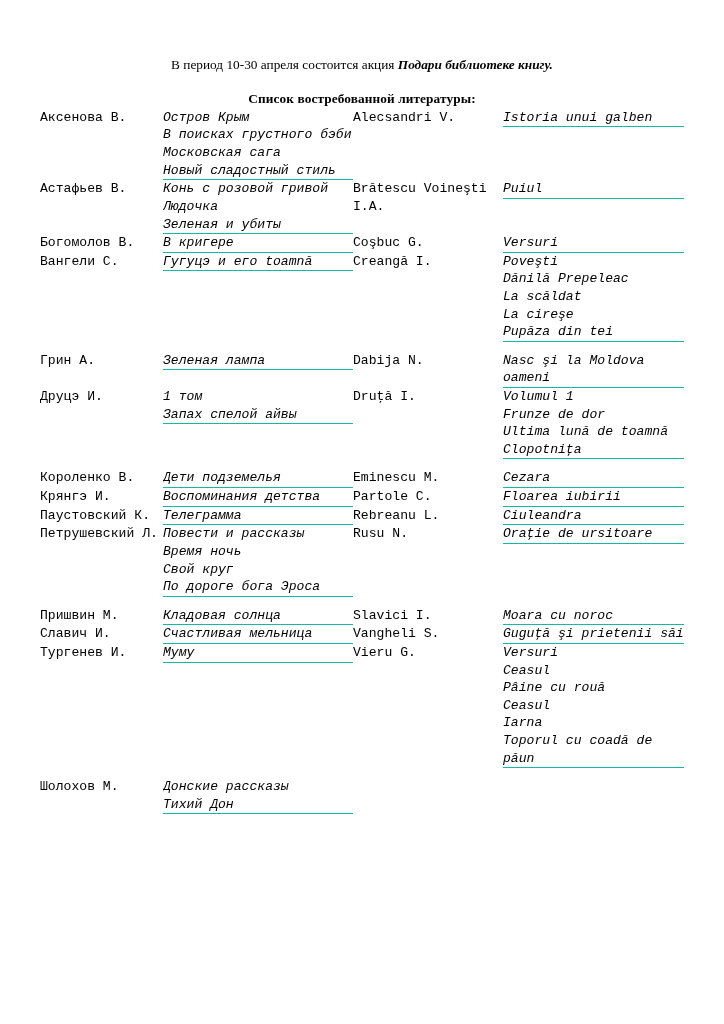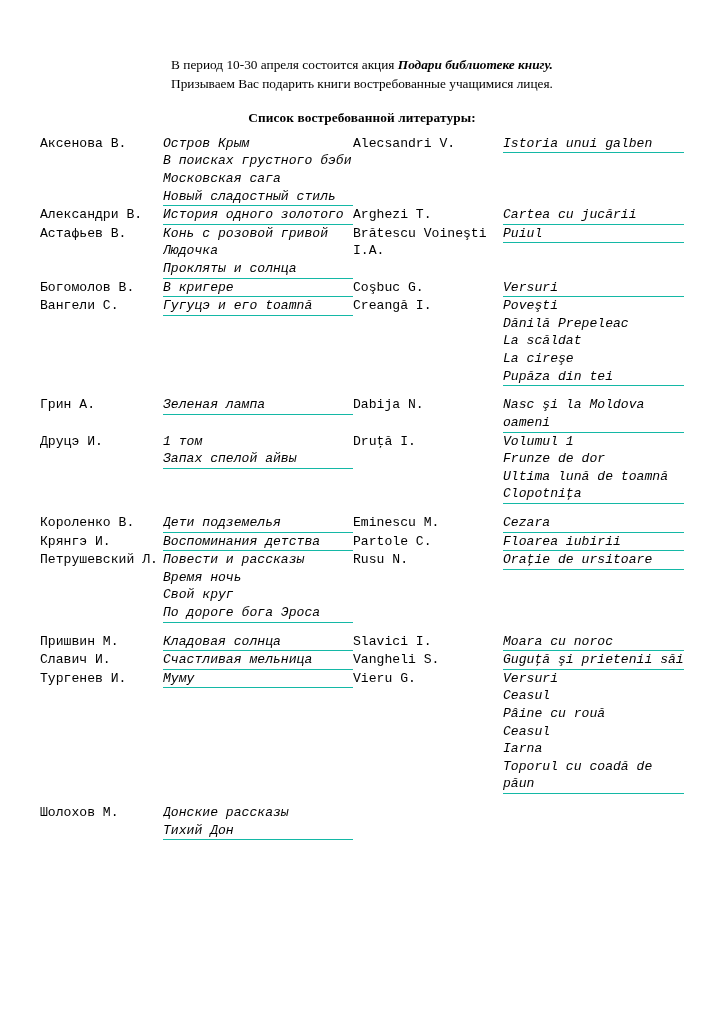--- a/index.html
+++ b/index.html
@@ -32,21 +32,21 @@
   }
   .intro em {
     font-style: italic;
     font-weight: bold;
   }
   .list-title {
     text-align: center;
     font-weight: bold;
     font-size: 13.3px;
     margin-top: 16px;
-    margin-bottom: 9px;
+    margin-bottom: 2px;
     letter-spacing: 0.1px;
   }
   table.catalog {
     border-collapse: collapse;
     width: 644px;
     margin: 0 auto;
     table-layout: fixed;
     font-family: Liberation Mono, monospace;
   }
   table.catalog td {
@@ -78,21 +78,20 @@
     display: block;
   }
 </style>
 </head>
 <body>
 
 <div class="page">
 
   <div class="intro">
     <div class="line"><span>В период 10-30 апреля состоится акция </span><em>Подари библиотеке книгу.</em></div>
-    <div class="line">Призываем Вас подарить книги востребованные учащимися лицея.</div>
   </div>
 
   <div class="list-title">Список востребованной литературы:</div>
 
   <table class="catalog">
     <colgroup>
       <col class="c-author-ru">
       <col class="c-title-ru">
       <col class="c-author-ro">
       <col class="c-title-ro">
@@ -109,40 +108,26 @@
             </span>
           </td>
           <td class="author">Alecsandri V.</td>
           <td>
             <span class="titles underline-block">
               <span class="title-line">Istoria unui galben</span>
             </span>
           </td>
         </tr>
         <tr>
-          <td class="author">Александри В.</td>
-          <td>
-            <span class="titles underline-block">
-              <span class="title-line">История одного золотого</span>
-            </span>
-          </td>
-          <td class="author">Arghezi T.</td>
-          <td>
-            <span class="titles underline-block">
-              <span class="title-line">Cartea cu jucării</span>
-            </span>
-          </td>
-        </tr>
-        <tr>
           <td class="author">Астафьев В.</td>
           <td>
             <span class="titles underline-block">
               <span class="title-line">Конь с розовой гривой</span>
               <span class="title-line">Людочка</span>
-              <span class="title-line">Прокляты и солнца</span>
+              <span class="title-line">Зеленая и убиты</span>
             </span>
           </td>
           <td class="author">Brătescu Voineşti I.A.</td>
           <td>
             <span class="titles underline-block">
               <span class="title-line">Puiul</span>
             </span>
           </td>
         </tr>
         <tr>
@@ -240,20 +225,34 @@
           <td class="author">Крянгэ И.</td>
           <td>
             <span class="titles underline-block">
               <span class="title-line">Воспоминания детства</span>
             </span>
           </td>
           <td class="author">Partole C.</td>
           <td>
             <span class="titles underline-block">
               <span class="title-line">Floarea iubirii</span>
+            </span>
+          </td>
+        </tr>
+        <tr>
+          <td class="author">Паустовский К.</td>
+          <td>
+            <span class="titles underline-block">
+              <span class="title-line">Телеграмма</span>
+            </span>
+          </td>
+          <td class="author">Rebreanu L.</td>
+          <td>
+            <span class="titles underline-block">
+              <span class="title-line">Ciuleandra</span>
             </span>
           </td>
         </tr>
         <tr>
           <td class="author">Петрушевский Л.</td>
           <td>
             <span class="titles underline-block">
               <span class="title-line">Повести и рассказы</span>
               <span class="title-line">Время ночь</span>
               <span class="title-line">Свой круг</span>

